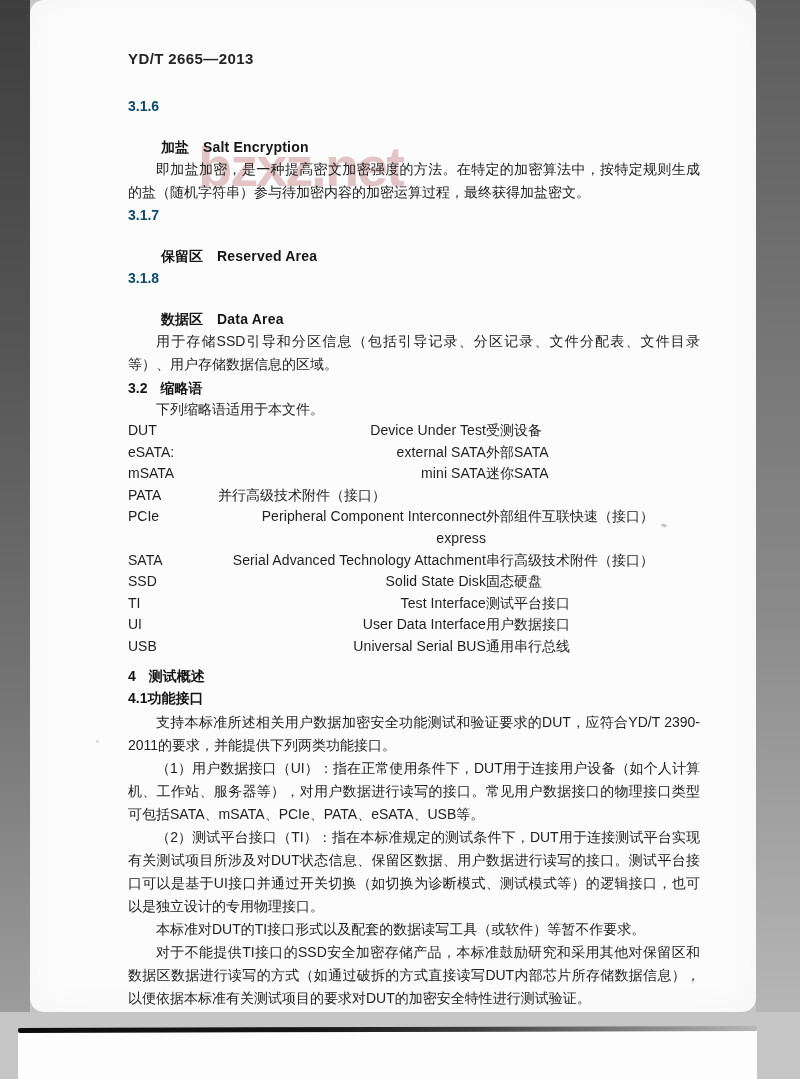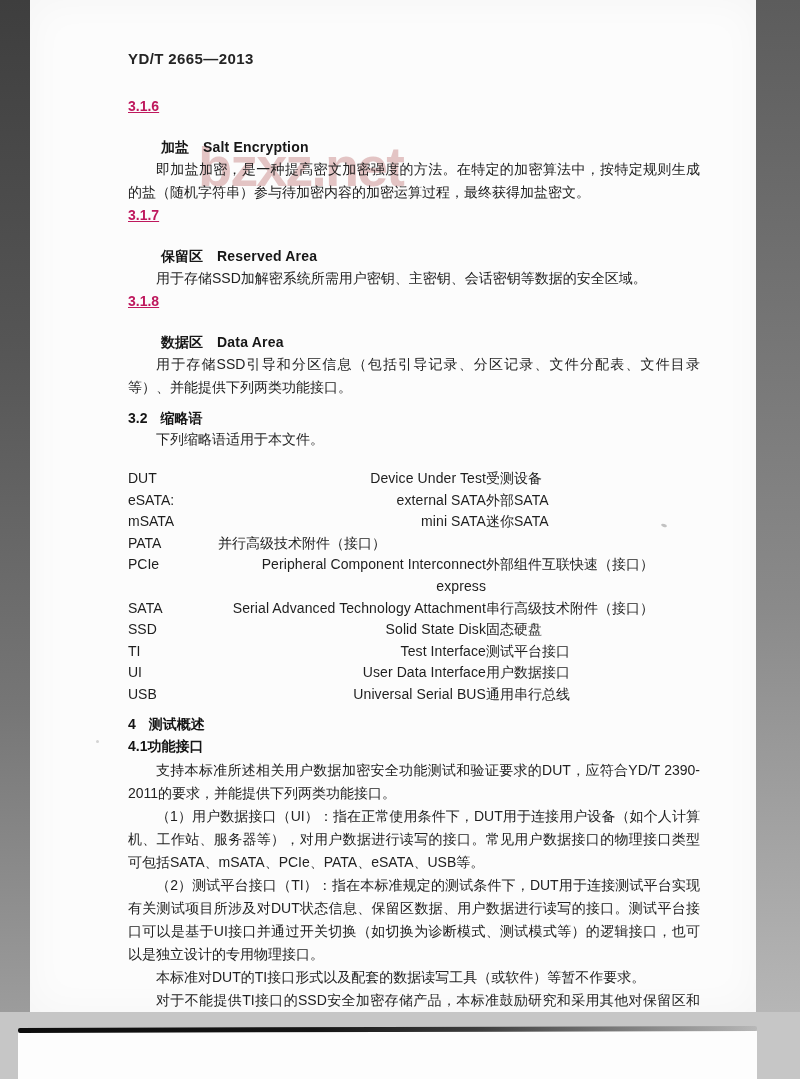--- a/index.html
+++ b/index.html
@@ -19,48 +19,49 @@
   .edge-right {
     position:absolute; left:756px; top:0; width:44px; height:1012px;
     background:linear-gradient(180deg,#5c5c5c 0%,#8a8a8a 60%,#b6b6b6 100%);
   }
 
   
   .page {
     position:absolute; left:30px; top:0; width:726px; height:1012px;
     background:#fcfcfc;
     box-shadow:inset 0 0 40px rgba(0,0,0,0.03);
+    border-radius:14px;
   }
   .doc-header {
     position:absolute; left:98px; top:50px;
     font-size:15px; font-weight:bold; letter-spacing:0.4px; color:#242424;
   }
   .watermark {
     position:absolute; left:168px; top:134px;
     font-size:56px; font-weight:bold; letter-spacing:-2px;
     color:rgba(190,112,112,0.40);
     user-select:none; white-space:nowrap;
   }
 
   .content {
     position:absolute; left:98px; top:95px; width:572px;
     color:#1e1e1e; font-size:14px;
   }
-  .h-num { font-weight:bold; line-height:22px; color:#be185d;text-decoration:underline; }
+  .h-num { font-weight:bold; line-height:22px; color:#0c4a6e; }
   .term  { font-weight:bold; line-height:22px; padding-left:33px; color:#161616;margin-top:19px; }
   .term .en { margin-left:14px; letter-spacing:0.2px; }
   .para {
     margin:0; line-height:23px;
     text-align:justify; text-indent:2em;
     color:#222;
   }
-  .abbr-head { font-weight:bold; line-height:22px; margin-top:8px; color:#161616; }
+  .abbr-head { font-weight:bold; line-height:22px; margin-top:1px; color:#161616; }
   .abbr-head .num, .ch-head .num { margin-right:13px; }
   .intro { line-height:21px; padding-left:28px; }
-  .abbr-table { margin-top:18px; }
+  .abbr-table { margin-top:0; }
   .abbr-row { display:flex; line-height:21.6px; }
   .abbr-row .c1 { width:90px; }
   .abbr-row .c2 { width:268px; letter-spacing:0.1px;text-align:right; }
   .abbr-row .c3 { flex:1; }
   .ch-head { font-weight:bold; line-height:22px; margin-top:7px; color:#141414; }
   .sub-head { font-weight:bold; line-height:22px; margin-bottom:2px; color:#141414; }
   .pagenum { margin-top:3px; padding-left:6px; font-size:13.5px; line-height:20px; color:#262626; }
 
   
   .speck-a { position:absolute; left:631px; top:524px; width:6px; height:3px; background:#c2c2c2; border-radius:50%; transform:rotate(20deg); }
@@ -100,29 +101,28 @@
           <span>加盐</span><span class="en">Salt Encryption</span>
         </div>
         <p class="para">即加盐加密，是一种提高密文加密强度的方法。在特定的加密算法中，按特定规则生成的盐（随机字符串）参与待加密内容的加密运算过程，最终获得加盐密文。</p>
       </div>
 
       <div>
         <div class="h-num">3.1.7</div>
         <div class="term">
           <span>保留区</span><span class="en">Reserved Area</span>
         </div>
-        <p class="para">用于存储SSD加解密系统所需用户密钥、主密钥、会话密钥等数据的安全区域。</p>
       </div>
 
       <div>
         <div class="h-num">3.1.8</div>
         <div class="term">
           <span>数据区</span><span class="en">Data Area</span>
         </div>
-        <p class="para">用于存储SSD引导和分区信息（包括引导记录、分区记录、文件分配表、文件目录等）、并能提供下列两类功能接口。</p>
+        <p class="para">用于存储SSD引导和分区信息（包括引导记录、分区记录、文件分配表、文件目录等）、用户存储数据信息的区域。</p>
       </div>
 
       <div>
         <div class="abbr-head">
           <span class="num">3.2</span><span>缩略语</span>
         </div>
         <div class="intro">下列缩略语适用于本文件。</div>
 
         <div class="abbr-table">
           <div class="abbr-row">

